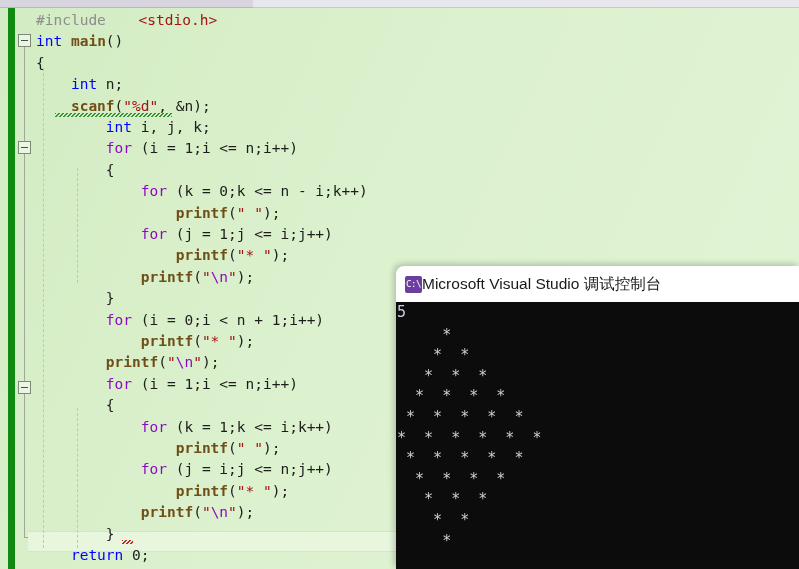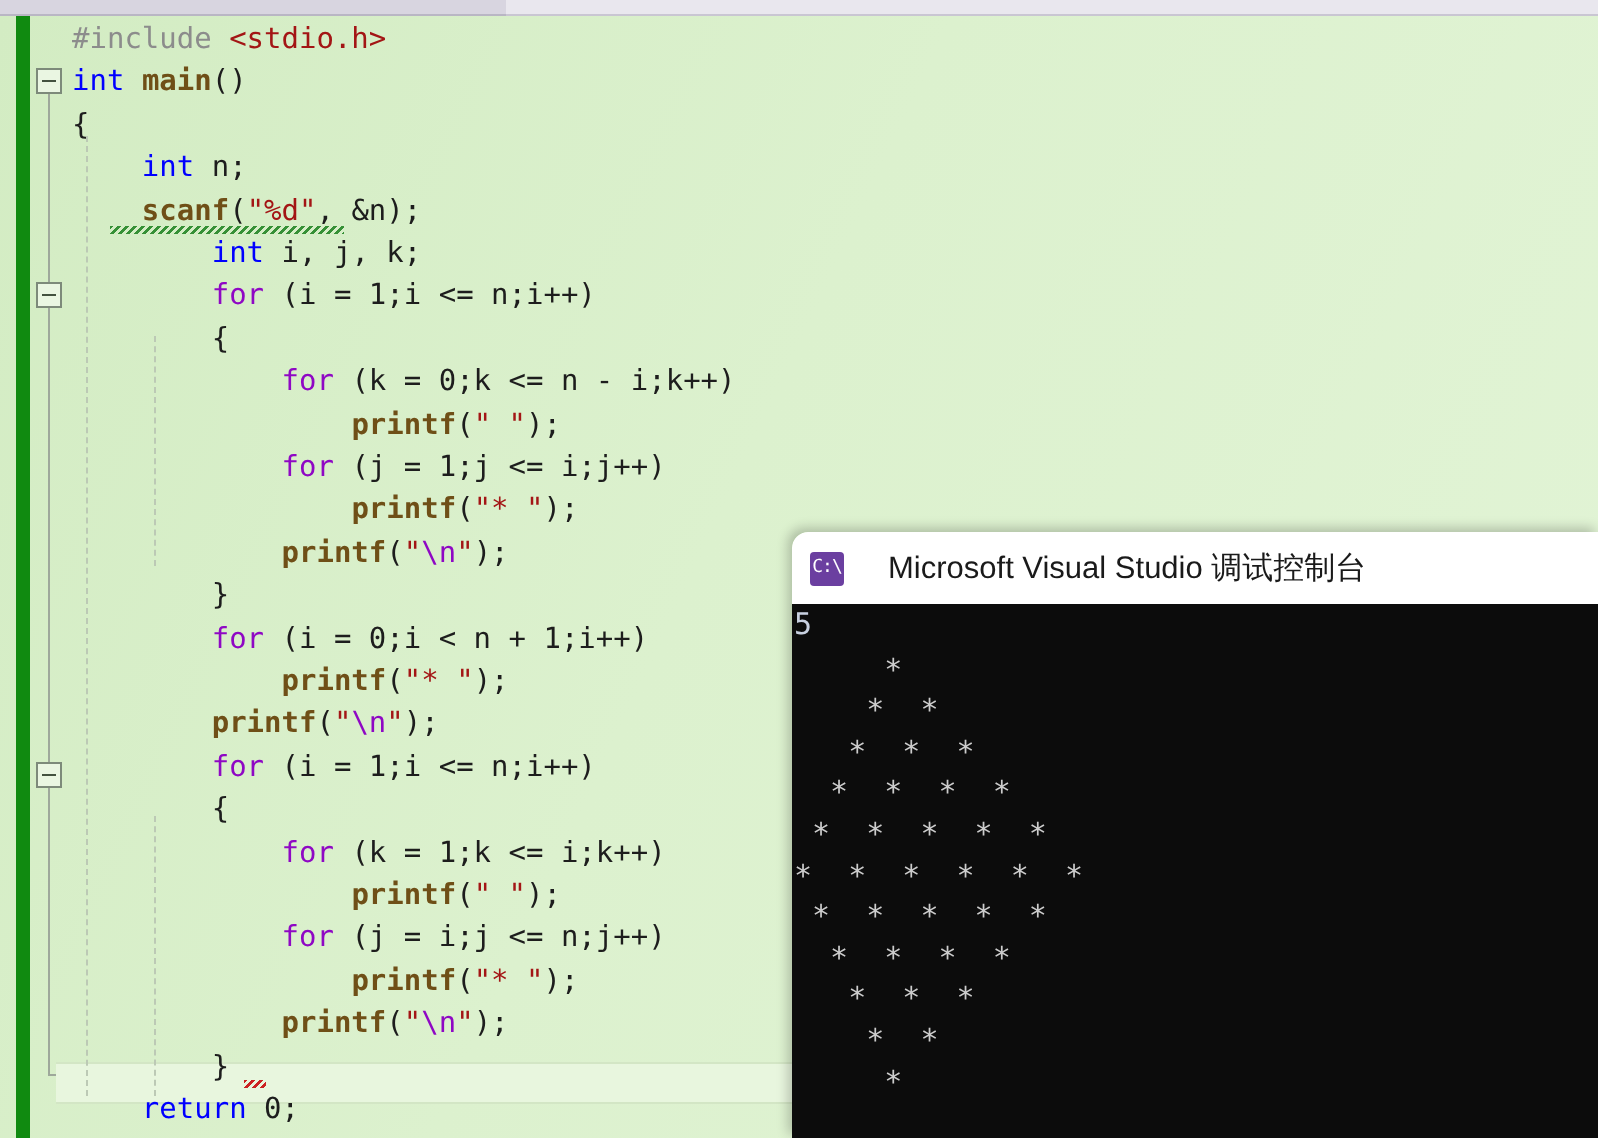--- a/index.html
+++ b/index.html
@@ -112,21 +112,21 @@
     left: 0;
     width: 799px;
     height: 21.4px;
     padding-left: 36px;
     box-sizing: border-box;
   }
   
   .kw   { color: #0000ff; }   
   .ctl  { color: #8f08c4; }   
   .pre  { color: #8c8c8c; }   
-  .hdr  { color: #a31515; }   
+  .hdr  { color: #a31515; margin-left: 24px; }   
   .str  { color: #a31515; }   
   .esc  { color: #8f08c4; }
   .fn   { color: #6f4f17; font-weight: bold; }
 
   
   .sq-green {
     position: absolute;
     height: 4px;
     background-image: repeating-linear-gradient(
       135deg, #2e8b2e 0 1.4px, rgba(0,0,0,0) 1.4px 2.8px);
@@ -184,21 +184,21 @@
     justify-content: center;
   }
   #console-icon span {
     font-family: "DejaVu Sans Mono", monospace;
     font-size: 9px;
     color: #ffffff;
     line-height: 1;
     letter-spacing: -0.5px;
   }
   #console-title {
-    margin-left: 22px;
+    margin-left: 0;
     font-family: "Liberation Sans", "DejaVu Sans", sans-serif;
     font-size: 15.5px;
     color: #1a1a1a;
     white-space: nowrap;
   }
   #console-body {
     position: absolute;
     left: 0; top: 36px;
     width: 403px; height: 267px;
     background: #0c0c0c;

